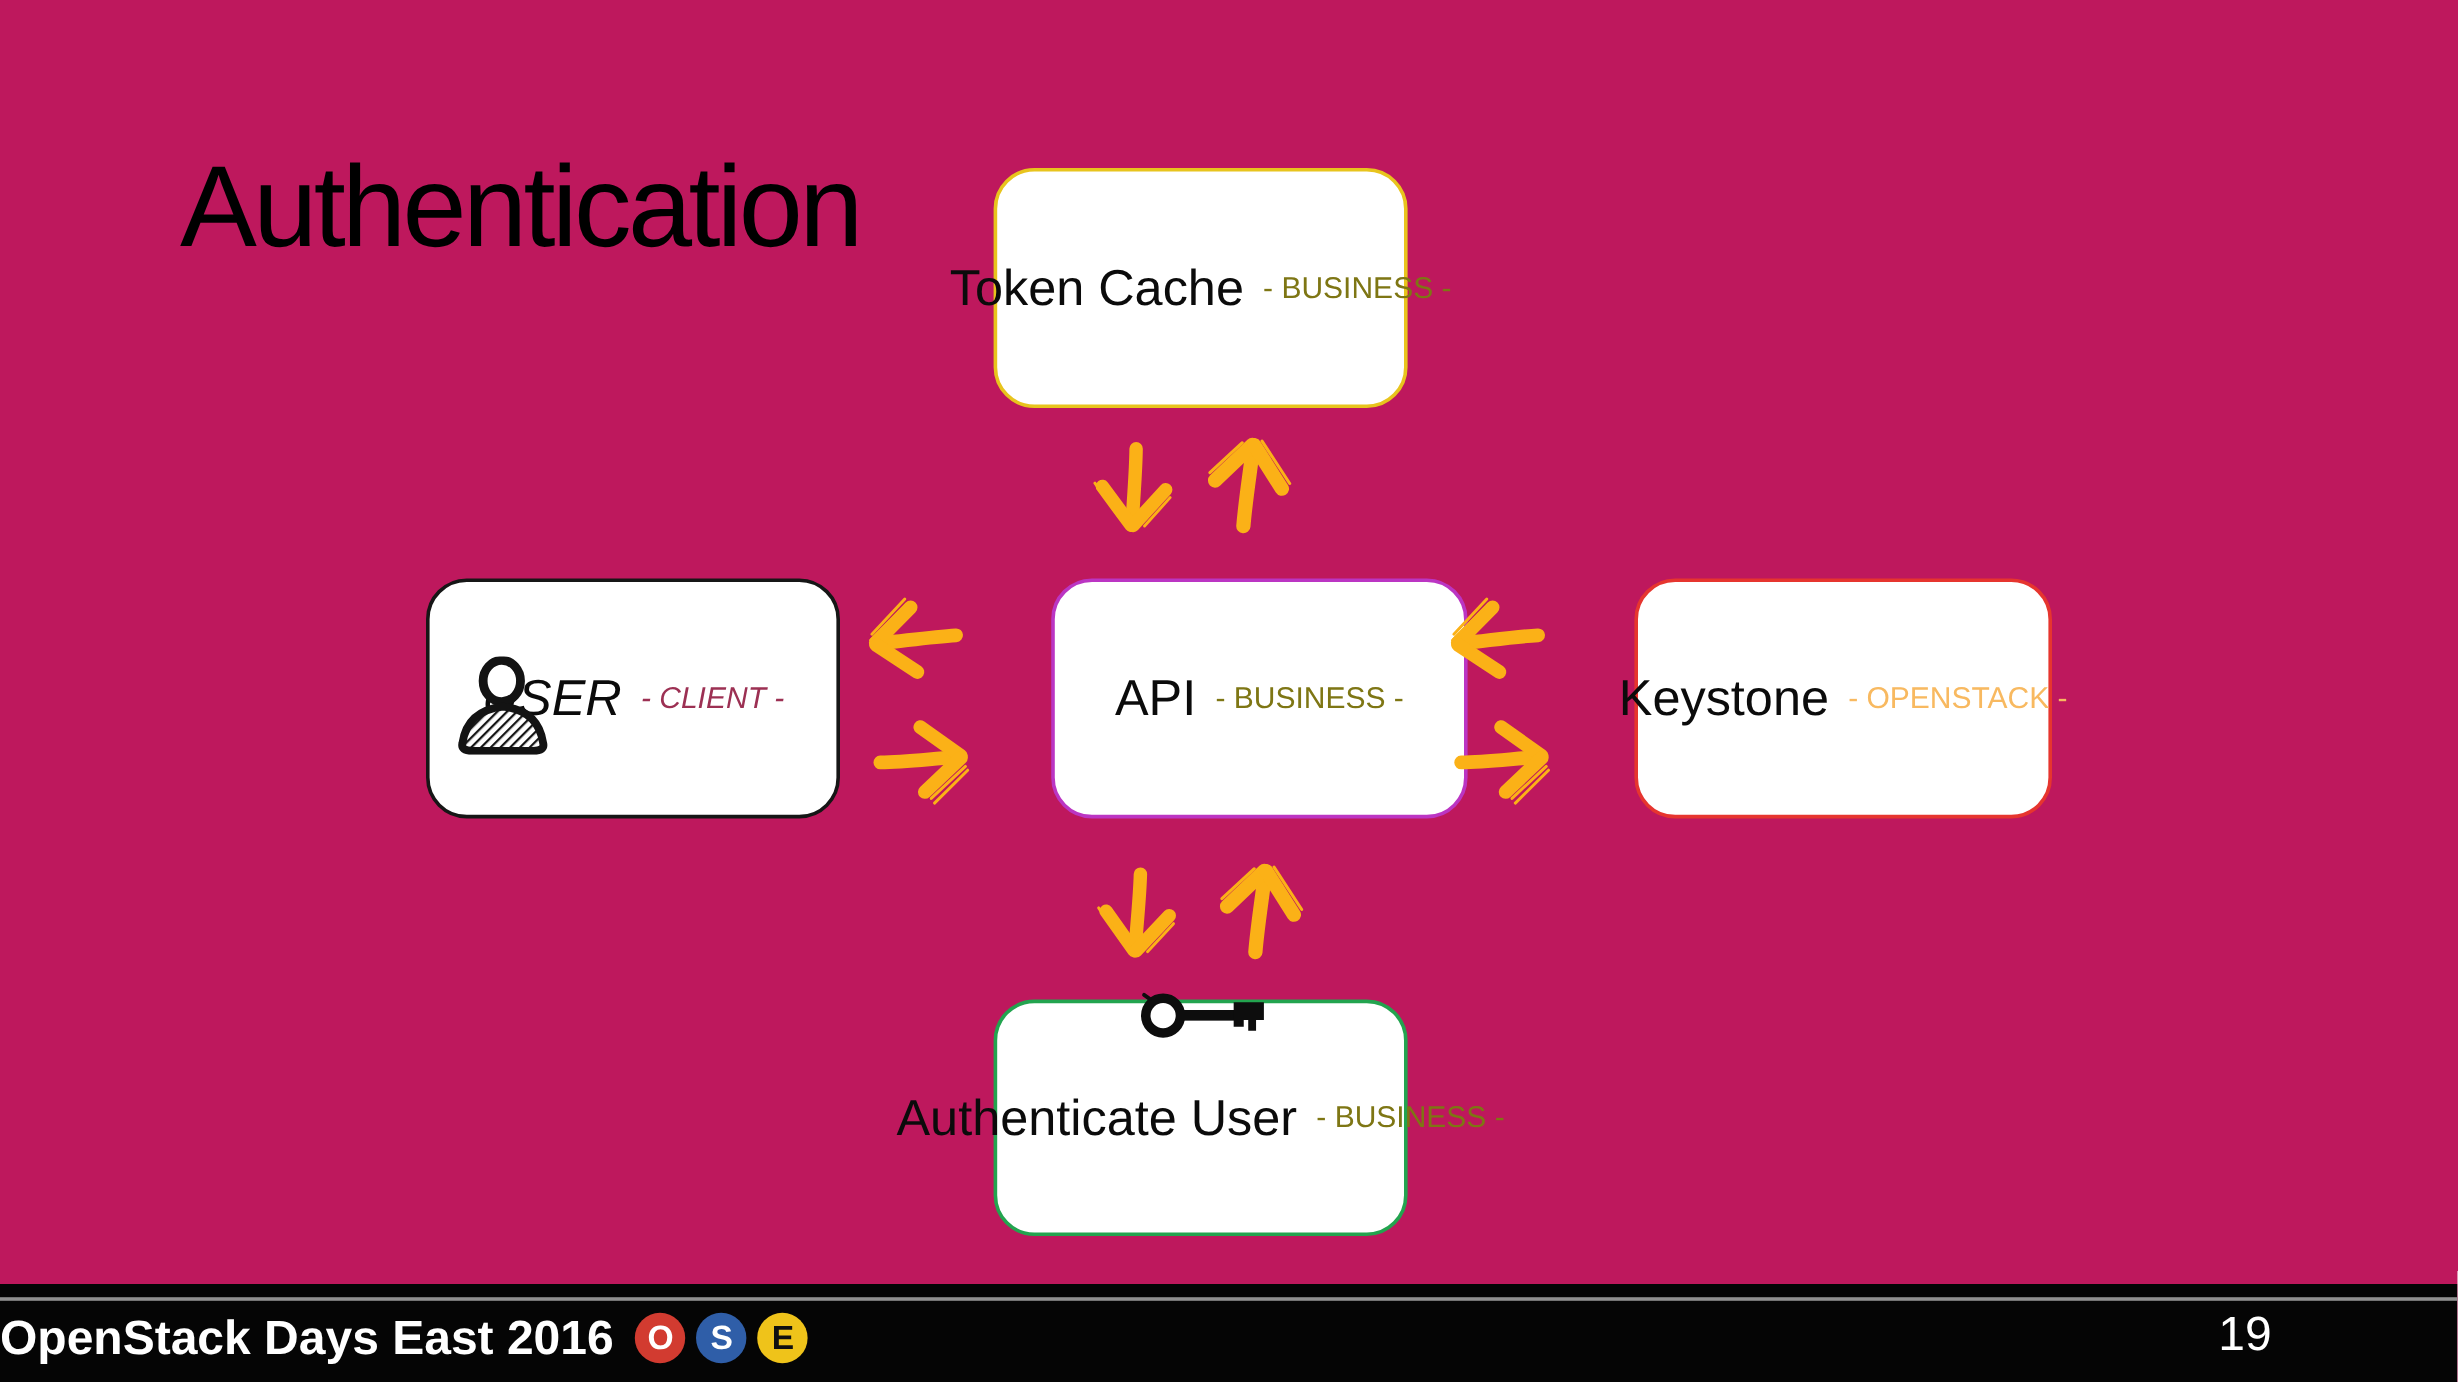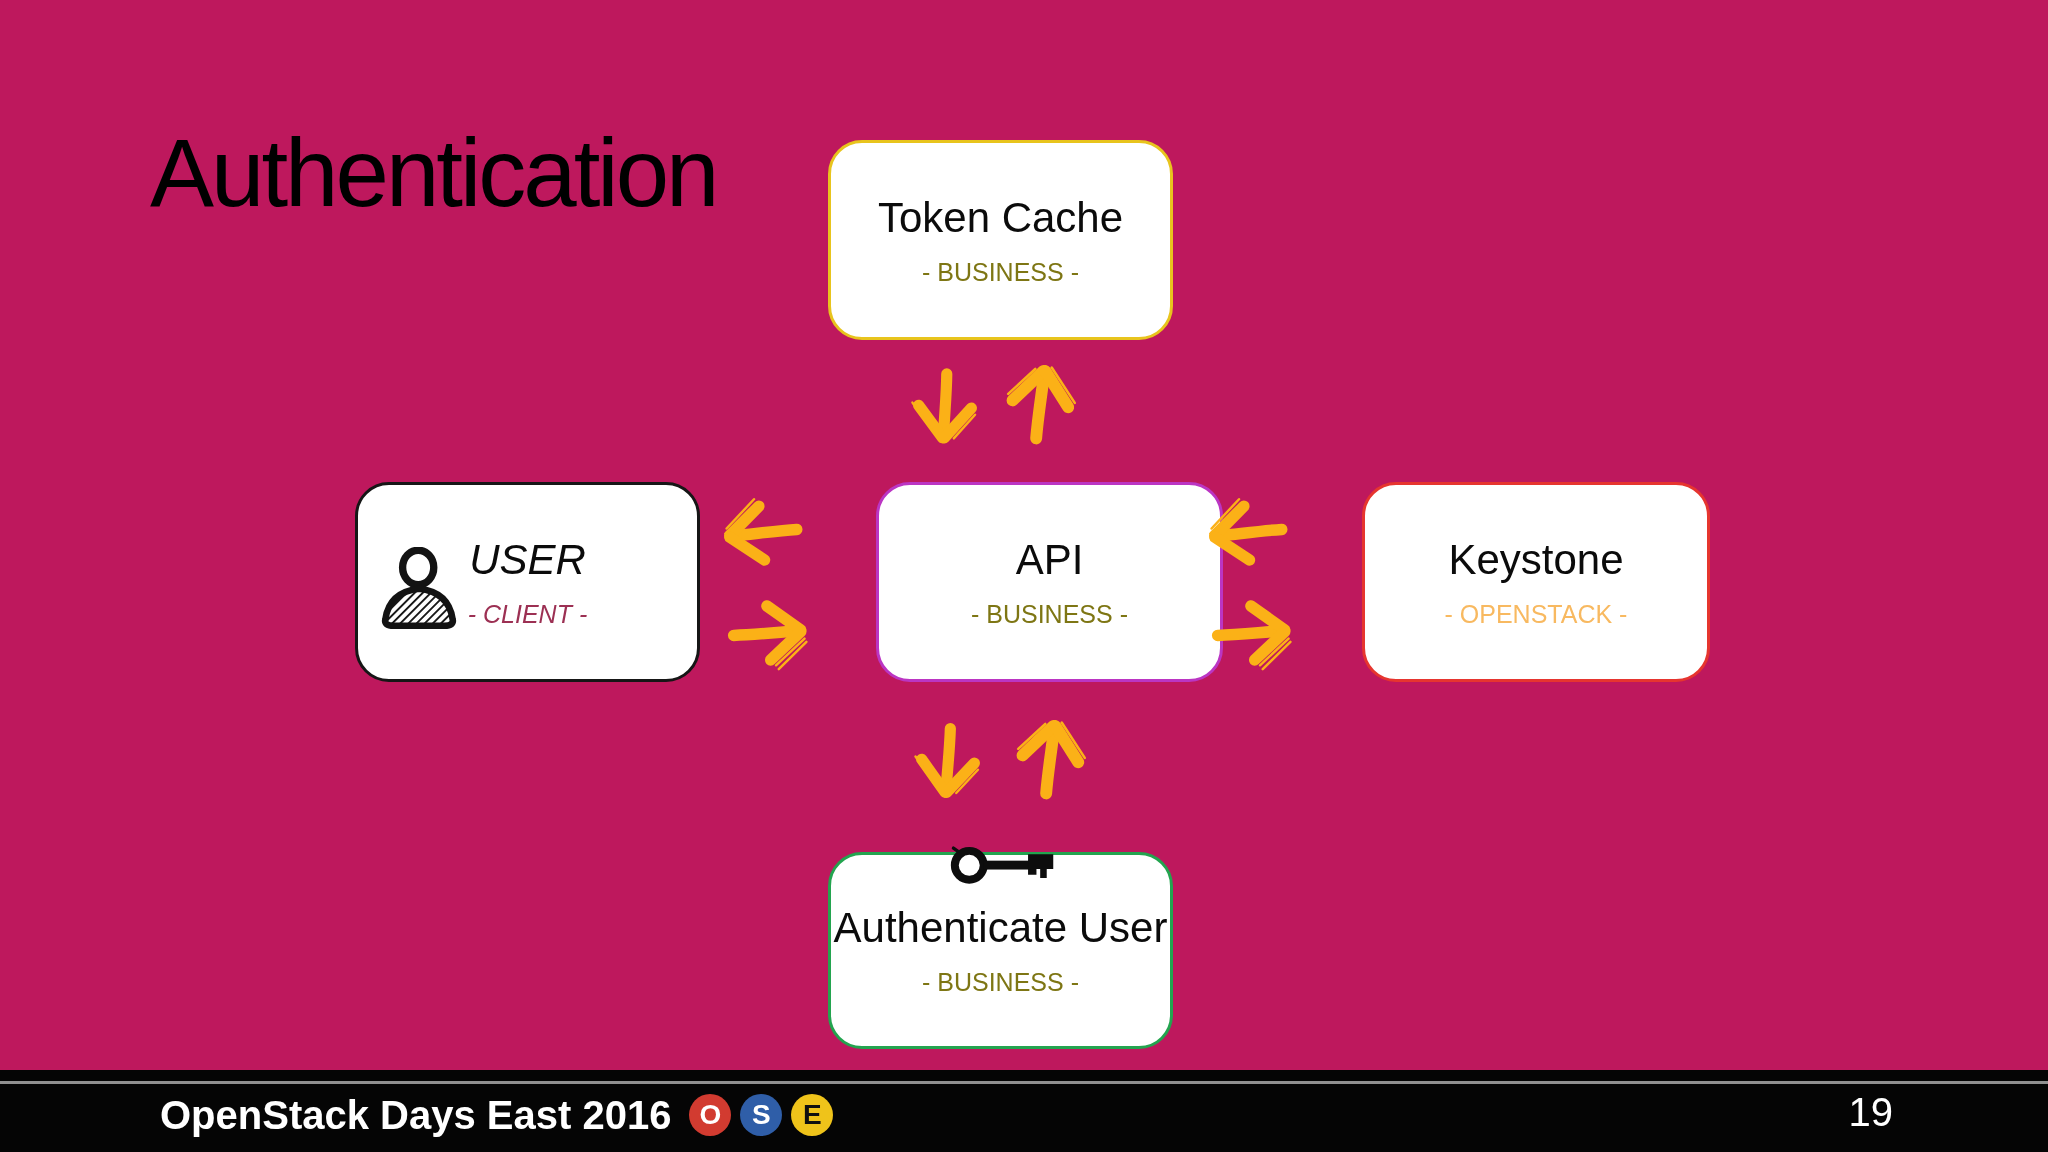--- a/index.html
+++ b/index.html
@@ -9,21 +9,21 @@
     font-family:"Liberation Sans", sans-serif;
   }
   .title {
     position:absolute; left:150px; top:118px;
     font-size:96px; letter-spacing:-3px; color:#000;
     white-space:nowrap;
   }
   .node {
     position:absolute; background:#fff;
     border:3px solid #000; border-radius:34px;
-    display:flex; flex-direction:column; align-items:center; justify-content:center;
+    display:flex; flex-direction:row; align-items:center; justify-content:center;
     gap:16px; box-sizing:border-box;
   }
   .node-label { font-size:42px; color:#0b0b0b; white-space:nowrap; }
   .node-tag   { font-size:25px; white-space:nowrap; }
   .node-token-cache { left:828px; top:140px;  width:345px; height:200px; }
   .node-user        { left:355px; top:482px;  width:345px; height:200px;font-style:italic; }
   .node-api         { left:876px; top:482px;  width:347px; height:200px;align-items:center; }
   .node-keystone    { left:1362px; top:482px; width:348px; height:200px; }
   .node-auth-user   { left:828px; top:833px;  width:345px; height:197px; }
   .person-icon {
@@ -40,21 +40,21 @@
   .arrow-tc-down   { left:905px;  top:355px; width:80px;  height:105px; transform:rotate(3deg); }
   .arrow-tc-up     { left:998px;  top:348px; width:85px;  height:110px; transform:rotate(7deg); }
   .arrow-user-left { left:710px;  top:492px; width:105px; height:82px;  transform:rotate(-6deg); }
   .arrow-user-right{ left:718px;  top:592px; width:100px; height:82px;  transform:rotate(-4deg); }
   .arrow-ks-left   { left:1195px; top:492px; width:105px; height:82px;  transform:rotate(-6deg); }
   .arrow-ks-right  { left:1202px; top:592px; width:100px; height:82px;  transform:rotate(-4deg); }
   .arrow-auth-down { left:908px;  top:712px; width:80px;  height:100px; transform:rotate(4deg); }
   .arrow-auth-up   { left:1008px; top:703px; width:85px;  height:110px; transform:rotate(7deg); }
   .footer {
     position:absolute; left:0; top:1070px; width:2048px; height:82px;
-    display:flex; align-items:center; box-sizing:border-box; padding-left:160px; padding-top:8px;
+    display:flex; align-items:center; box-sizing:border-box; padding-top:8px;
   }
   .footer-line {
     position:absolute; left:0; top:11px; width:100%; height:3px; background:#909090;
   }
   .footer-event {
     color:#ffffff; font-size:40px; font-weight:bold; white-space:nowrap;
   }
   .badges { display:flex; gap:9px; margin-left:18px; }
   .badge {
     width:42px; height:42px; border-radius:50%;
@@ -98,21 +98,21 @@
   <div class="node node-api" style="border-color: rgb(187, 53, 195);">
     <div class="node-label">API</div>
     <div class="node-tag" style="color: rgb(126, 118, 20);">- BUSINESS -</div>
   </div>
 
   <div class="node node-keystone" style="border-color: rgb(230, 53, 47);">
     <div class="node-label">Keystone</div>
     <div class="node-tag" style="color: rgb(248, 185, 96);">- OPENSTACK -</div>
   </div>
 
-  <div class="node node-auth-user" style="border-color: rgb(35, 164, 79); margin-top: 19px;">
+  <div class="node node-auth-user" style="border-color: rgb(35, 164, 79);">
     <span class="key-icon">
       <svg viewBox="0 0 240 95">
         <circle cx="52" cy="50" r="31" fill="#ffffff" stroke="#0d0d0d" stroke-width="17"></circle>
         <path d="M28,20 L18,13" stroke="#0d0d0d" stroke-width="7" stroke-linecap="round"></path>
         <rect x="82" y="40" width="102" height="19" fill="#0d0d0d"></rect>
         <path d="M178,26 L232,26 L232,58 L218,58 L218,77 L204,77 L204,58 L196,58 L196,70 L178,70 Z" fill="#0d0d0d"></path>
       </svg>
     </span>
     <div class="node-label">Authenticate User</div>
     <div class="node-tag" style="color: rgb(126, 118, 20);">- BUSINESS -</div>

